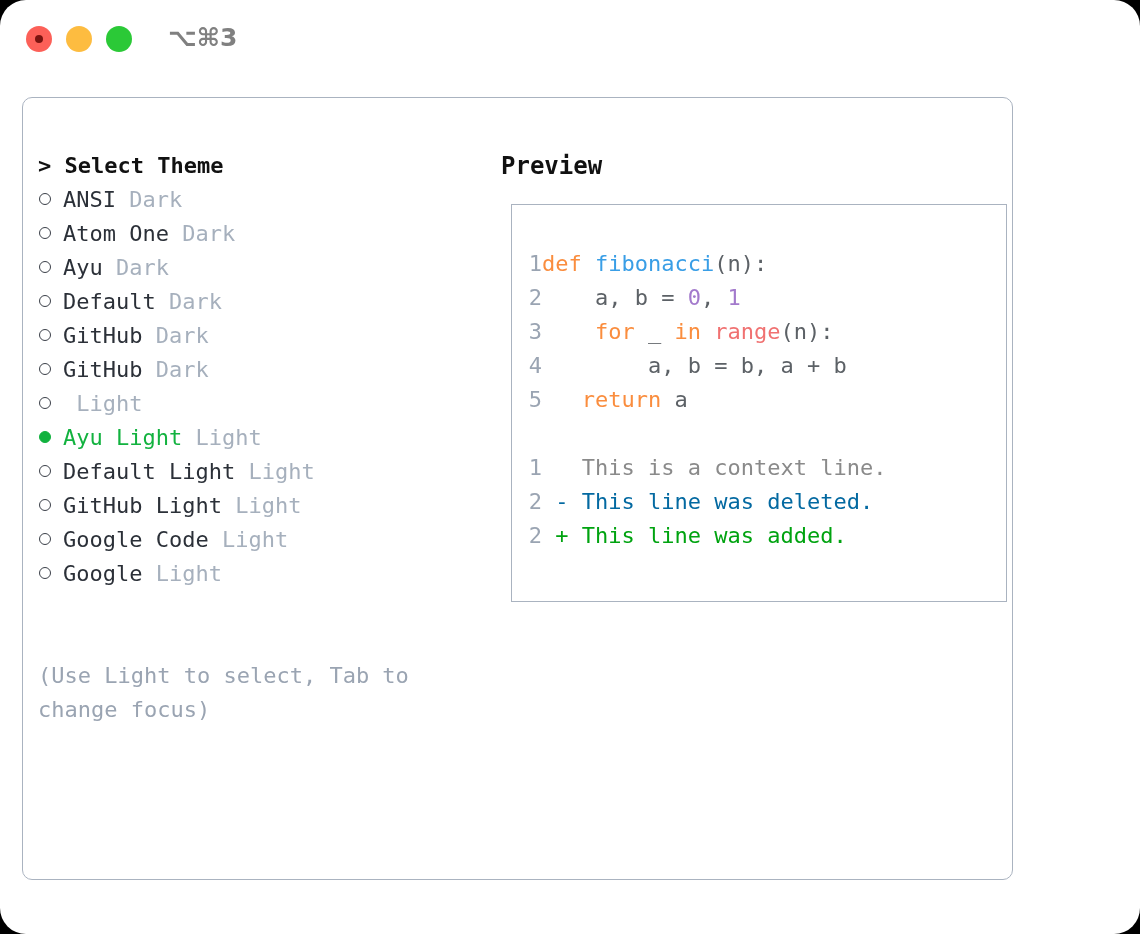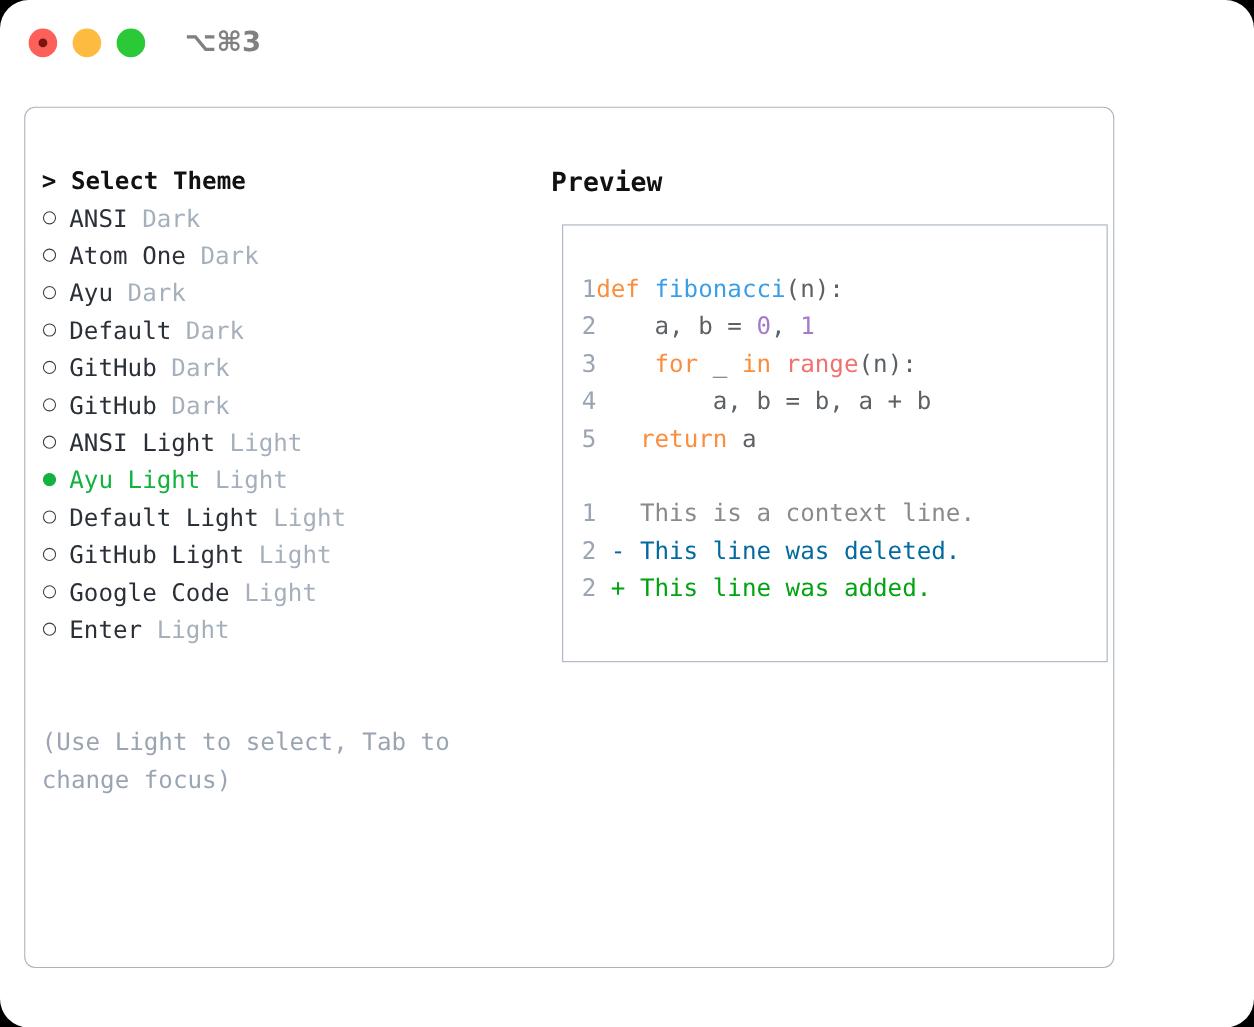--- a/index.html
+++ b/index.html
@@ -234,26 +234,26 @@
 
       <div class="left-col">
         <div class="heading">&gt; Select Theme</div>
         <div class="list" id="theme-list">
             <div class="row"><span class="marker"><span class="dot empty"></span></span><span class="label">ANSI</span><span class="label"> </span><span class="cat">Dark</span></div>
             <div class="row"><span class="marker"><span class="dot empty"></span></span><span class="label">Atom One</span><span class="label"> </span><span class="cat">Dark</span></div>
             <div class="row"><span class="marker"><span class="dot empty"></span></span><span class="label">Ayu</span><span class="label"> </span><span class="cat">Dark</span></div>
             <div class="row"><span class="marker"><span class="dot empty"></span></span><span class="label">Default</span><span class="label"> </span><span class="cat">Dark</span></div>
             <div class="row"><span class="marker"><span class="dot empty"></span></span><span class="label">GitHub</span><span class="label"> </span><span class="cat">Dark</span></div>
             <div class="row"><span class="marker"><span class="dot empty"></span></span><span class="label">GitHub</span><span class="label"> </span><span class="cat">Dark</span></div>
-            <div class="row"><span class="marker"><span class="dot empty"></span></span><span class="label">ANSI Light</span><span class="label"> </span><span class="cat">Light</span></div>
+            <div class="row"><span class="marker"><span class="dot empty"></span></span><span class="label"> </span><span class="cat">Light</span></div>
             <div class="row"><span class="marker"><span class="dot filled"></span></span><span class="label active">Ayu Light</span><span class="label"> </span><span class="cat">Light</span></div>
             <div class="row"><span class="marker"><span class="dot empty"></span></span><span class="label">Default Light</span><span class="label"> </span><span class="cat">Light</span></div>
             <div class="row"><span class="marker"><span class="dot empty"></span></span><span class="label">GitHub Light</span><span class="label"> </span><span class="cat">Light</span></div>
             <div class="row"><span class="marker"><span class="dot empty"></span></span><span class="label">Google Code</span><span class="label"> </span><span class="cat">Light</span></div>
-            <div class="row"><span class="marker"><span class="dot empty"></span></span><span class="label">Enter</span><span class="label"> </span><span class="cat">Light</span></div>
+            <div class="row"><span class="marker"><span class="dot empty"></span></span><span class="label">Google</span><span class="label"> </span><span class="cat">Light</span></div>
           </div>
 
         <div class="spacer-1"></div>
 
 
         <div class="hint">(Use Light to select, Tab to change focus)</div>
       </div>
 
       <div class="right-col">
         <div class="preview-title">Preview</div>

